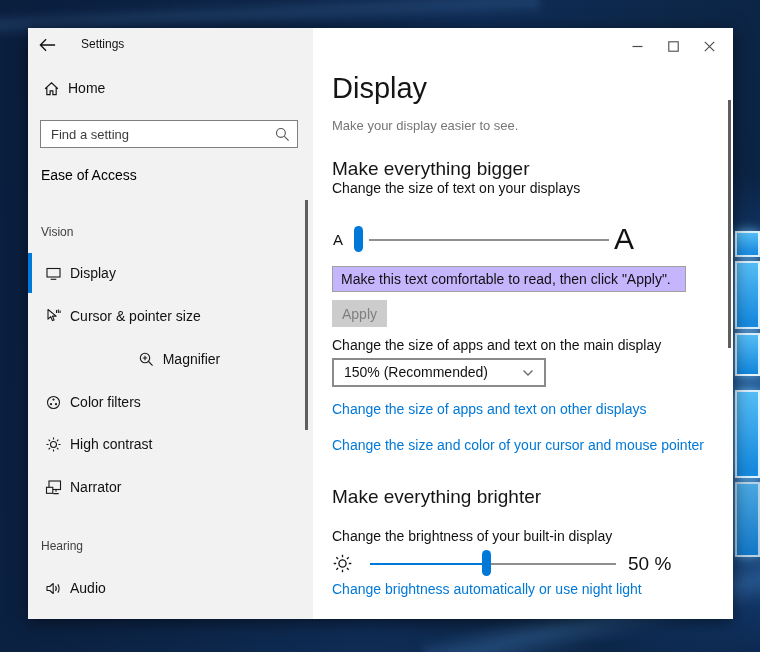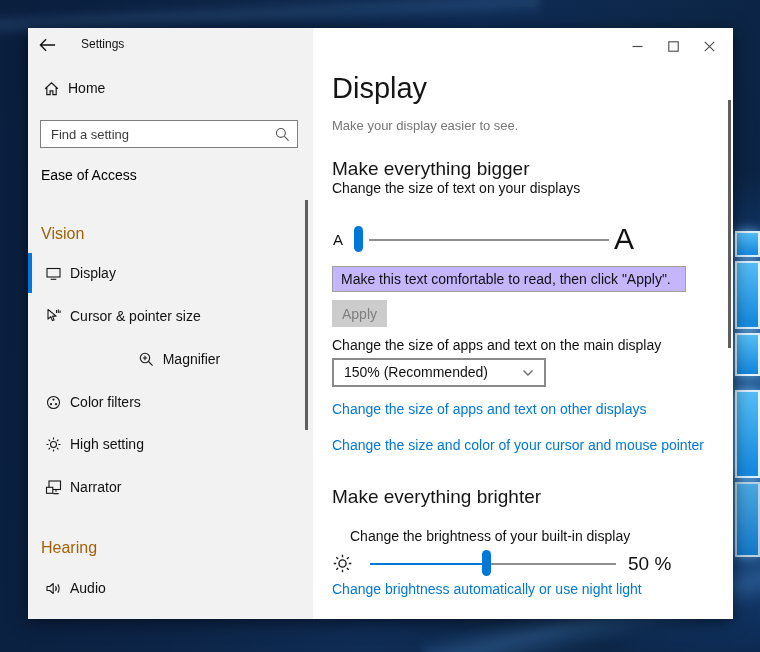--- a/index.html
+++ b/index.html
@@ -41,40 +41,40 @@
   .nav-home { top:42px; height:36px; }
   .nav-home .ic { margin-left:15px; }
   .sel-bar { position:absolute; left:0; top:0; width:4px; height:100%; background:#0078d7; }
 
   .searchbox { position:absolute; left:12px; top:92px; width:258px; height:28px; background:#fff; border:1px solid #7f7f7f; }
   .searchbox input { position:absolute; inset:0; border:none; outline:none; background:transparent; padding-left:10px; font-size:13px; color:#222; font-family:inherit; }
   .searchbox input::placeholder { color:#3c3c3c; opacity:1; }
   .searchbox .sic { position:absolute; right:7px; top:6px; width:15px; height:15px; color:#555; }
 
   .section-title { position:absolute; left:13px; top:139px; font-size:14px; font-weight:400; color:#000; }
-  .group-label { position:absolute; left:13px; font-size:16px; color:#a16207; }
+  .group-label { position:absolute; left:13px; font-size:12px; color:#404040; }
   .g-vision { top:197px; } .g-hearing { top:511px; }
 
   .i-display { top:225px; } .i-cursor { top:268px; } .i-magnifier { top:311px;justify-content:center; }
   .i-colorfilters { top:354px; } .i-highcontrast { top:396px; } .i-narrator { top:439px; }
   .i-audio { top:540px; }
 
   .sb-scroll { position:absolute; left:277px; top:172px; width:3px; height:230px; background:#5f5f5f; }
 
   
   .main { position:absolute; left:285px; top:0; width:420px; height:100%; background:#fff; }
   .win-controls { position:absolute; top:6px; right:6px; display:flex; }
   .wc-btn { width:36px; height:24px; display:flex; align-items:center; justify-content:center; background:none; border:none; color:#4a4a4a; cursor:pointer; }
 
   .page-title { position:absolute; left:19px; top:44px; font-size:29px; font-weight:400; color:#151515; }
   .subtitle { position:absolute; left:19px; top:90px; font-size:13px; color:#767676; }
   .section-h { position:absolute; left:19px; font-size:19px; font-weight:400; color:#151515; }
   .h-bigger { top:130px; } .h-brighter { top:458px; }
   .field-label { position:absolute; left:19px; font-size:14px; color:#111; }
-  .l-textsize { top:152px; } .l-appsize { top:309px; } .l-brightness { top:500px;margin-left:18px; }
+  .l-textsize { top:152px; } .l-appsize { top:309px; } .l-brightness { top:500px; }
 
   .slider { position:absolute; left:19px; height:34px; }
   .s1 { top:195px; width:340px; }
   .s2 { top:519px; width:380px; }
   .track { position:absolute; top:16px; height:2px; background:#8f8f8f; }
   .fill  { position:absolute; top:16px; height:2px; background:#0078d7; }
   .thumb { position:absolute; top:3px; width:9px; height:26px; border-radius:4.5px; background:#0078d7; cursor:pointer; }
   .s1 .track { left:37px; width:240px; }
   .s1 .thumb { left:22px; }
   .a-min { position:absolute; left:1px; top:0; line-height:33px; font-size:15px; color:#111; }
@@ -191,21 +191,21 @@
         <span class="lbl">Color filters</span>
       </div>
 
       <div class="nav-item i-highcontrast">
         <span class="ic">
           <svg width="17" height="17" viewBox="0 0 17 17">
               <circle cx="8.5" cy="8.5" r="3" fill="none" stroke="currentColor" stroke-width="1.1"></circle>
               <path d="M8.5 1.5 V3.6 M8.5 13.4 V15.5 M1.5 8.5 H3.6 M13.4 8.5 H15.5 M3.6 3.6 L5 5 M12 12 L13.4 13.4 M13.4 3.6 L12 5 M5 12 L3.6 13.4" stroke="currentColor" stroke-width="1.1"></path>
             </svg>
         </span>
-        <span class="lbl">High setting</span>
+        <span class="lbl">High contrast</span>
       </div>
 
       <div class="nav-item i-narrator">
         <span class="ic">
           <svg width="17" height="17" viewBox="0 0 17 17">
               <rect x="4" y="2" width="11.5" height="8.5" fill="none" stroke="currentColor" stroke-width="1.1"></rect>
               <path d="M11 10.5 v2.2 M8.3 14.6 h5.4" stroke="currentColor" stroke-width="1.1"></path>
               <rect x="1.5" y="8.3" width="6.3" height="6" fill="#f2f2f2" stroke="currentColor" stroke-width="1.1"></rect>
             </svg>
         </span>

